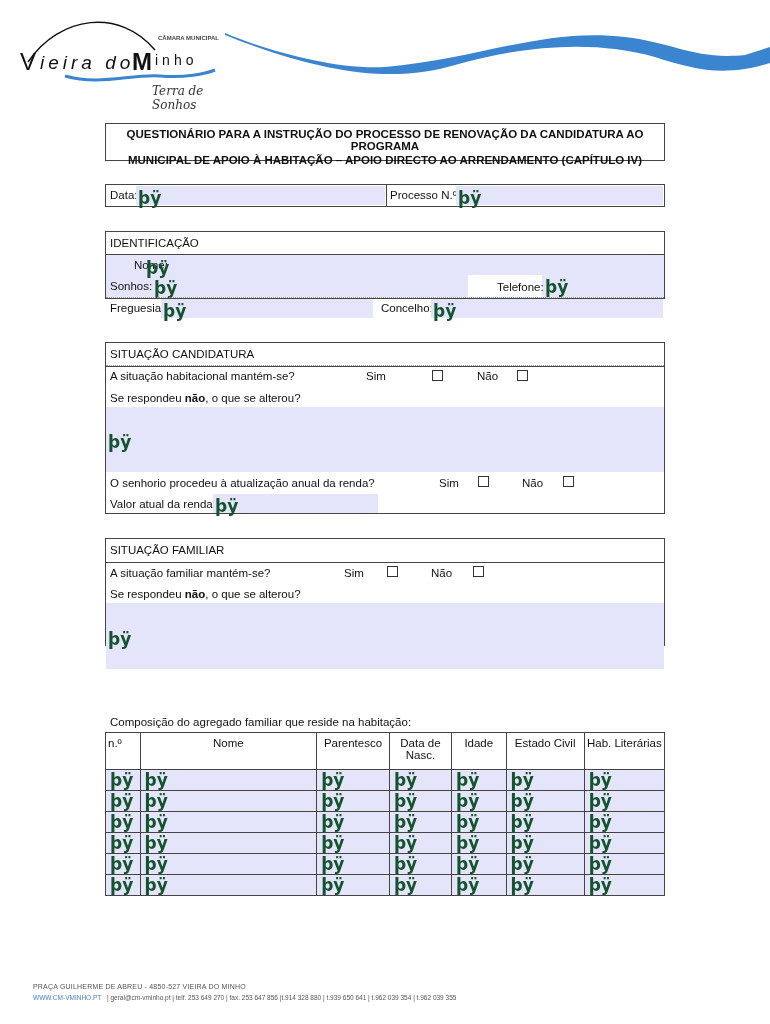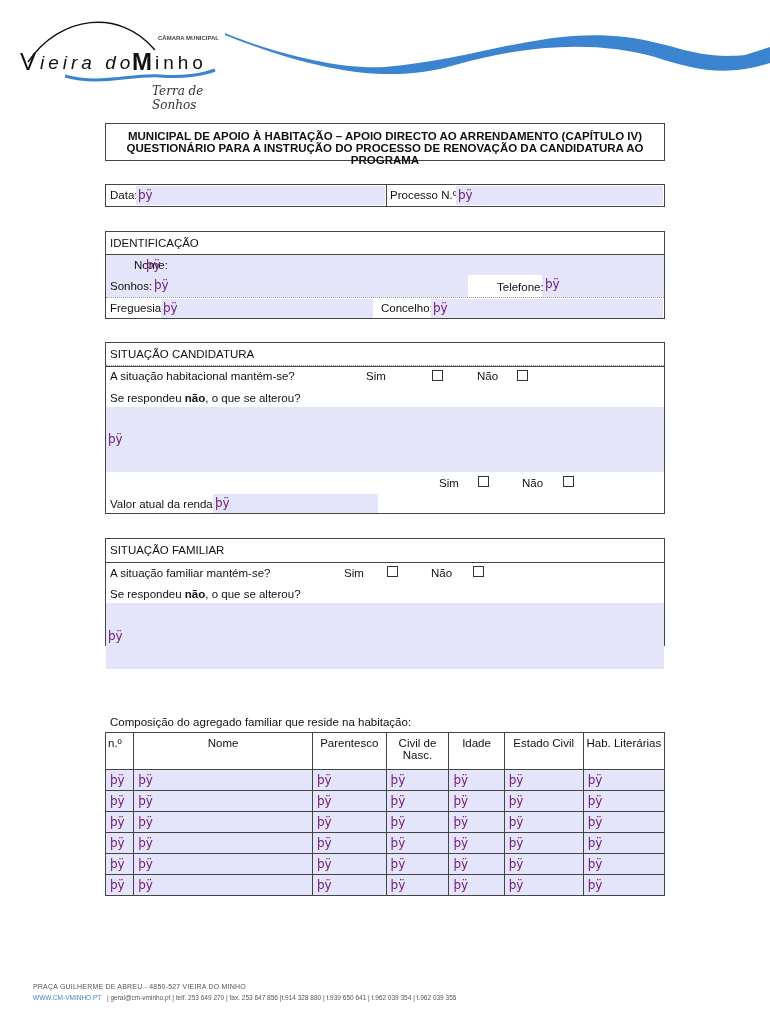--- a/index.html
+++ b/index.html
@@ -2,21 +2,21 @@
 <html><head>
 <meta charset="utf-8">
 <style>
   html, body { margin:0; padding:0; background:#ffffff; }
   body { width:770px; height:1024px; position:relative; overflow:hidden;
          font-family:"Liberation Sans", sans-serif; color:#111; }
   .abs { position:absolute; }
   .box { position:absolute; border:1px solid #444; box-sizing:border-box; background:#fff; }
   .fill { background:#e4e4fa; }
   .t12 { font-size:11.5px; }
-  .val { font-family:"DejaVu Sans", sans-serif; font-weight:normal; font-size:12px; color:#701a75; }
+  .val { font-family:"DejaVu Sans", sans-serif; font-weight:bold; font-size:17px; color:#14532d; }
   .cb { position:absolute; width:11px; height:11px; border:1px solid #333; box-sizing:border-box; background:#fff; }
   .hr { position:absolute; left:0; right:0; height:0; border-top:1px solid #444; }
   .hrdot { position:absolute; left:0; right:0; height:0; border-top:1px dotted #999; }
   table.fam { position:absolute; left:105px; top:732px; width:560px; border-collapse:collapse; font-size:11.5px; }
   table.fam th { font-weight:normal; border:1px solid #444; text-align:center; vertical-align:top; padding:4px 2px; height:28px; }
   table.fam td { border:1px solid #444; background:#e4e4fa; height:20px; padding:0 4px; }
   .footer1 { font-size:7px; color:#555; letter-spacing:0.2px; }
   .footer2 { font-size:6.5px; color:#555; }
   .footer2 .url { color:#4a80c8; }
 </style>
@@ -25,47 +25,47 @@
 
 <div class="abs" style="left:10px;top:10px;width:215px;height:90px;">
   <svg width="215" height="90" style="position:absolute;left:0;top:0;">
     <path d="M18 52 C 50 5, 110 -2, 145 40" fill="none" stroke="#111" stroke-width="1.4"></path>
     <path d="M55 66 C 90 76, 120 64, 150 66 C 175 68, 195 64, 205 60" fill="none" stroke="#3b84d0" stroke-width="3"></path>
   </svg>
   <span class="abs" style="left:148px;top:25px;font-size:6px;font-weight:bold;color:#444;">CÂMARA MUNICIPAL</span>
   <span class="abs" style="left:10px;top:38px;font-size:24px;color:#111;">V</span>
   <span class="abs" style="left:30px;top:42px;font-size:19px;letter-spacing:4px;color:#111;font-style:italic;">ieira do</span>
   <span class="abs" style="left:122px;top:38px;font-size:24px;font-weight:bold;color:#111;">M</span>
-  <span class="abs" style="left:145px;top:42px;font-size:19px;letter-spacing:4px;color:#111;">inho</span>
+  <span class="abs" style="left:145px;top:42px;font-size:14px;letter-spacing:4px;color:#111;">inho</span>
   <span class="abs" style="left:142px;top:74px;font-size:12px;font-style:italic;font-family:'DejaVu Serif',serif;color:#333;">Terra de Sonhos</span>
 </div>
 
 <svg class="abs" width="545" height="75" style="left:225px;top:25px;">
   <path d="M0 8 C 40 25, 110 45, 160 42 C 250 35, 320 2, 400 12 C 450 18, 470 35, 520 30 L 545 22 L 545 38 C 500 52, 470 45, 430 32 C 370 15, 300 20, 230 40 C 170 58, 100 50, 0 10 Z" fill="#3b84d0"></path>
 </svg>
 
 <div class="box" style="left:105px;top:123px;width:560px;height:38px;text-align:center;font-weight:bold;font-size:11.5px;padding-top:4px;">
+  <div>QUESTIONÁRIO PARA A INSTRUÇÃO DO PROCESSO DE RENOVAÇÃO DA CANDIDATURA AO PROGRAMA</div>
   <div style="margin-top:2px;">MUNICIPAL DE APOIO À HABITAÇÃO – APOIO DIRECTO AO ARRENDAMENTO (CAPÍTULO IV)</div>
-  <div>QUESTIONÁRIO PARA A INSTRUÇÃO DO PROCESSO DE RENOVAÇÃO DA CANDIDATURA AO PROGRAMA</div>
 </div>
 
 <div class="box" style="left:105px;top:184px;width:560px;height:23px;">
   <div class="abs" style="left:0;top:0;width:280px;height:21px;border-right:1px solid #444;">
     <span class="abs t12" style="left:4px;top:4px;">Data:</span>
     <div class="abs fill" style="left:30px;top:1px;right:1px;height:19px;">
       <span class="val abs" style="left:2px;top:2px;">þÿ</span>
     </div>
   </div>
   <span class="abs t12" style="left:284px;top:4px;">Processo N.º</span>
   <div class="abs fill" style="left:350px;top:1px;right:1px;height:19px;">
     <span class="val abs" style="left:2px;top:2px;">þÿ</span>
   </div>
 </div>
 
-<div class="box" style="left:105px;top:231px;width:560px;height:88px;">
+<div class="box" style="left:105px;top:231px;width:560px;height:68px;">
   <span class="abs t12" style="left:4px;top:5px;">IDENTIFICAÇÃO</span>
   <div class="hr" style="top:22px;"></div>
   <div class="abs fill" style="left:0;top:23px;right:0;height:42px;"></div>
   <span class="abs t12" style="left:4px;top:27px;margin-left:24px;">Nome:</span>
   <div class="abs" style="left:38px;top:24px;right:1px;height:19px;">
     <span class="val abs" style="left:2px;top:2px;">þÿ</span>
   </div>
   <span class="abs t12" style="left:4px;top:48px;">Sonhos:</span>
   <div class="abs" style="left:46px;top:44px;width:315px;height:20px;">
     <span class="val abs" style="left:2px;top:2px;">þÿ</span>
@@ -94,20 +94,21 @@
   <span class="abs t12" style="left:260px;top:27px;">Sim</span>
   <div class="cb" style="left:326px;top:27px;"></div>
   <span class="abs t12" style="left:371px;top:27px;">Não</span>
   <div class="cb" style="left:411px;top:27px;"></div>
   <div class="abs t12" style="left:4px;top:49px;">
     <span>Se respondeu </span><b>não</b><span>, o que se alterou?</span>
   </div>
   <div class="abs fill" style="left:0;top:64px;right:0;height:65px;">
     <span class="val abs" style="left:2px;top:25px;">þÿ</span>
   </div>
+  <span class="abs t12" style="left:4px;top:134px;">O senhorio procedeu à atualização anual da renda?</span>
   <span class="abs t12" style="left:333px;top:134px;">Sim</span>
   <div class="cb" style="left:372px;top:133px;"></div>
   <span class="abs t12" style="left:416px;top:134px;">Não</span>
   <div class="cb" style="left:457px;top:133px;"></div>
   <span class="abs t12" style="left:4px;top:155px;">Valor atual da renda?</span>
   <div class="abs fill" style="left:107px;top:151px;width:165px;height:19px;">
     <span class="val abs" style="left:2px;top:2px;">þÿ</span>
   </div>
 </div>
 
@@ -136,21 +137,21 @@
       <col style="width:58px">
       <col style="width:51px">
       <col style="width:73px">
       <col style="width:75px">
   </colgroup>
   <thead>
     <tr>
       <th style="text-align:left;">n.º</th>
       <th>Nome</th>
       <th>Parentesco</th>
-      <th>Civil de Nasc.</th>
+      <th>Data de Nasc.</th>
       <th>Idade</th>
       <th>Estado Civil</th>
       <th>Hab. Literárias</th>
     </tr>
   </thead>
   <tbody>
     <tr>
       <td class="val">þÿ</td>
       <td class="val">þÿ</td>
       <td class="val">þÿ</td>

